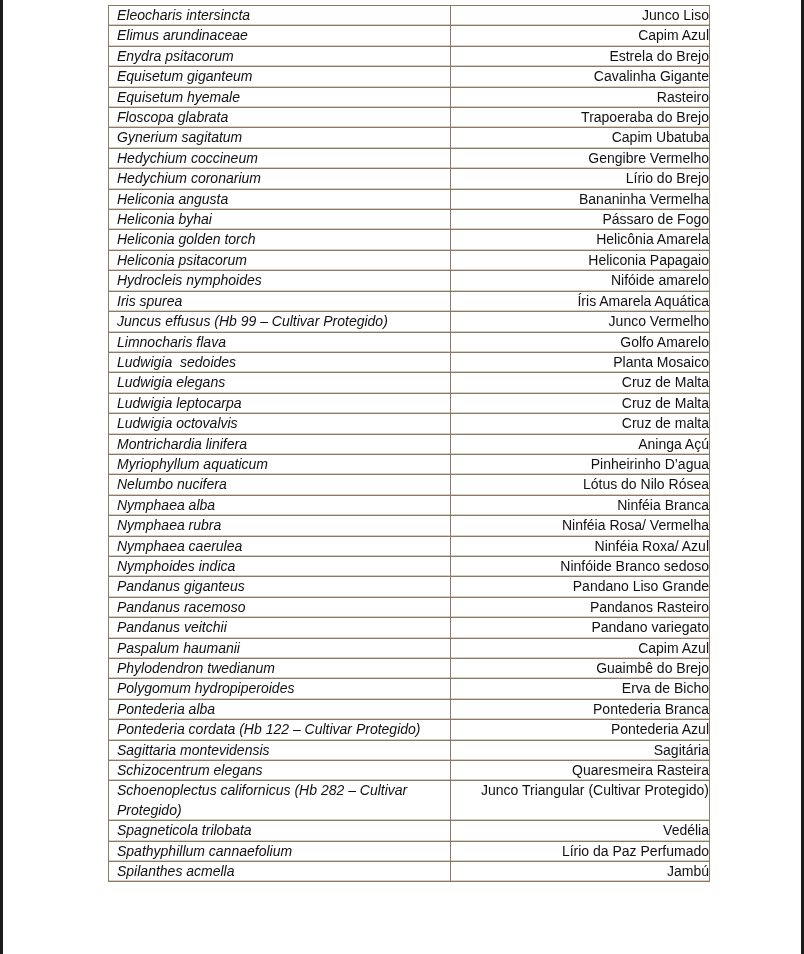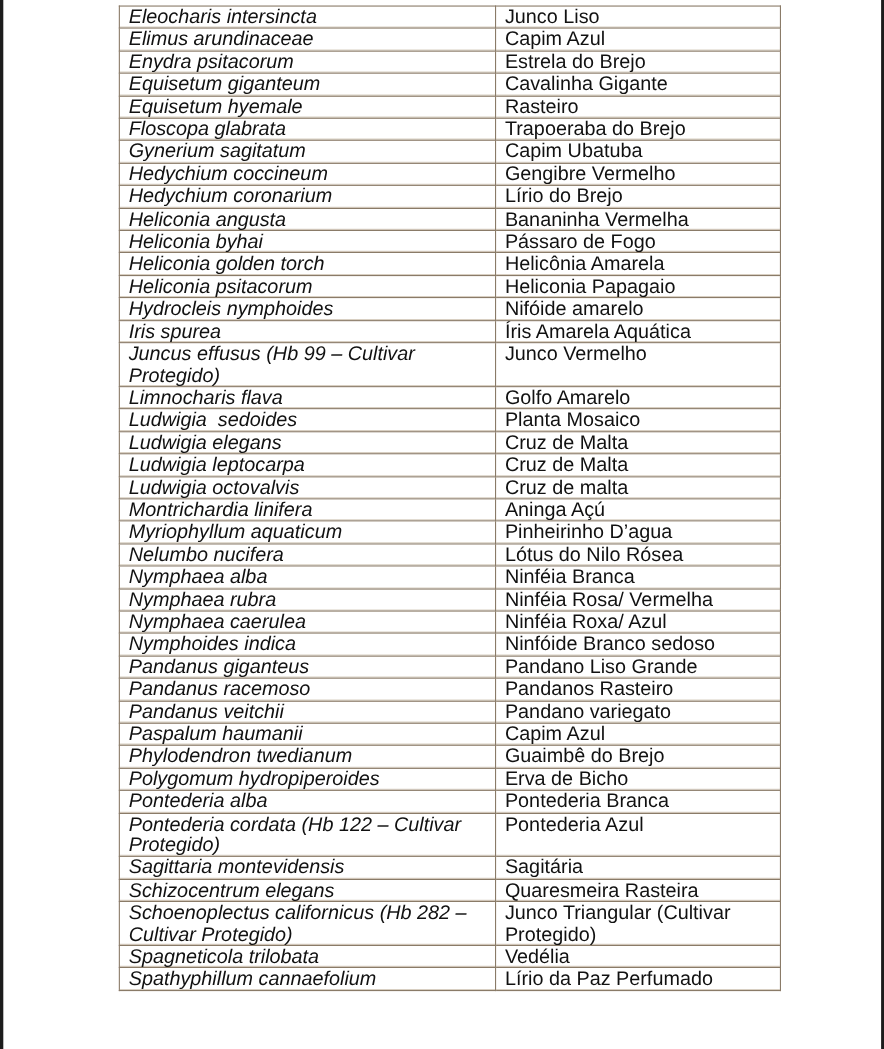--- a/index.html
+++ b/index.html
@@ -25,39 +25,40 @@
     .edge-left { left: 0; }
     .edge-right { right: 0; }
 
     .plant-table {
       position: absolute;
       left: 108px;
       top: 5px;
       width: 601px;
       border-collapse: collapse;
       table-layout: fixed;
-      font-size: 18px;
+      font-size: 14px;
     }
     .plant-table td {
       border: 1px solid #8a7b68;
       box-shadow: inset 0 -1px 0 #d8cfc2;
       padding: 0 0 0 8px;
       height: 19.4px;
       line-height: 19.4px;
       vertical-align: top;
       white-space: pre-wrap;
       overflow: hidden;
     }
     .plant-table td.sci {
       width: 333px;
       font-style: italic;
     }
     .plant-table td.common {
       width: 250px;
       font-style: normal;
+      text-align: right;
     }
   </style>
 </head>
 <body>
 
 <div class="edge-left"></div>
 <div class="edge-right"></div>
 
 <table class="plant-table">
   <tbody id="plant-rows">
@@ -218,14 +219,18 @@
         <td class="common">Junco Triangular (Cultivar Protegido)</td>
       </tr>
       <tr>
         <td class="sci">Spagneticola trilobata</td>
         <td class="common">Vedélia</td>
       </tr>
       <tr>
         <td class="sci">Spathyphillum cannaefolium</td>
         <td class="common">Lírio da Paz Perfumado</td>
       </tr>
+      <tr>
+        <td class="sci">Spilanthes acmella</td>
+        <td class="common">Jambú</td>
+      </tr>
     </tbody>
 </table>
 
 </body></html>

